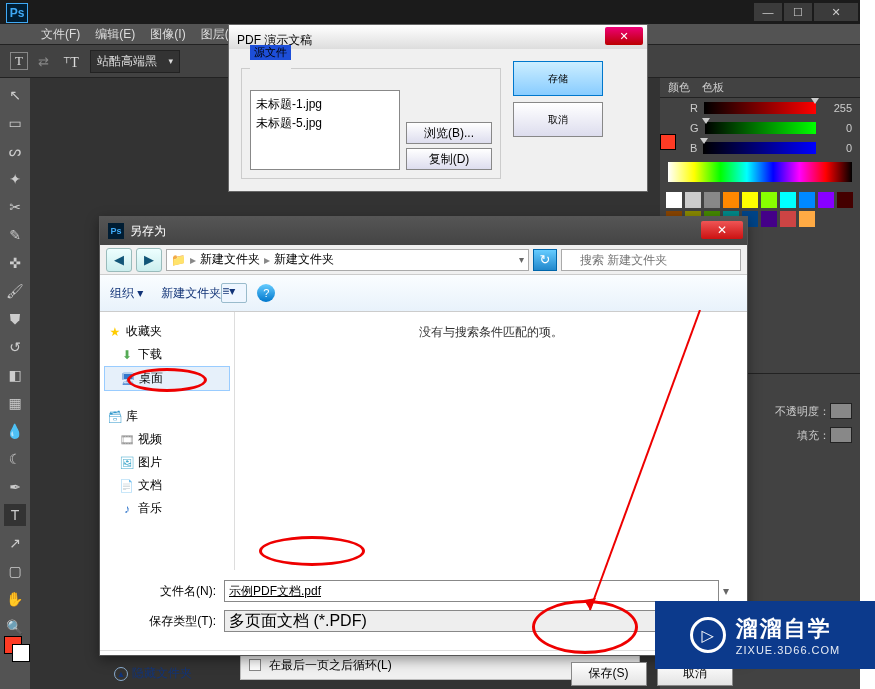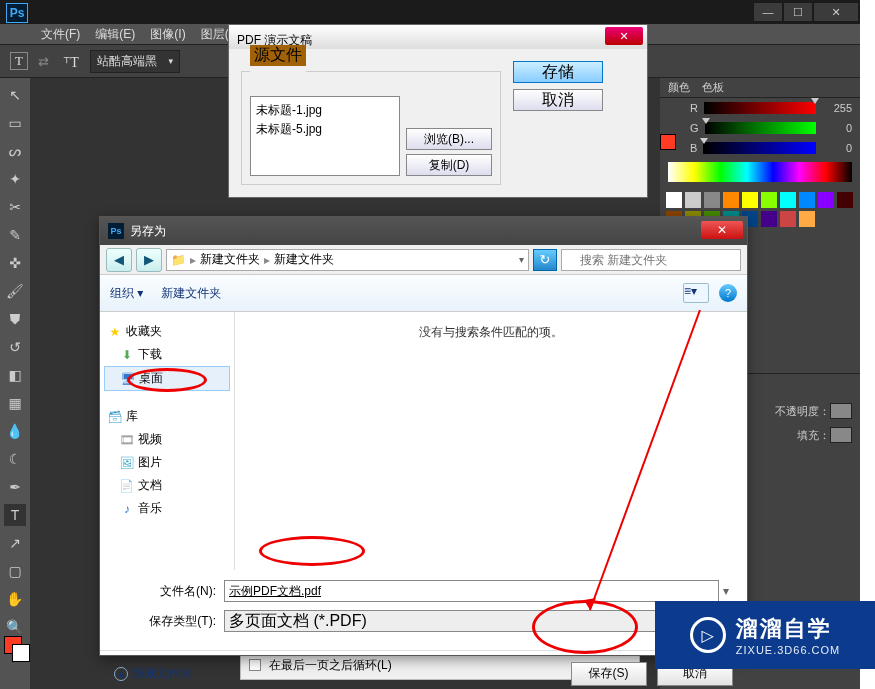--- a/index.html
+++ b/index.html
@@ -42,44 +42,44 @@
   .swg { width: 16px; height: 16px; }
   .fill-row { display: flex; align-items: center; justify-content: flex-end; padding: 4px 8px; gap: 0; }
   .fill-box { width: 22px; height: 16px; background: #888; border: 1px solid #222; }
 
   
   .dlg1 { position: absolute; left: 228px; top: 24px; width: 420px; z-index: 5; background: #f0f0f0; border: 1px solid #666; }
   .dlg1-title { height: 24px; background: linear-gradient(#fff,#ddd); display: flex; align-items: flex-end; padding-left: 8px; font-size: 12px; position: relative; }
   .dlg1-close { position: absolute; right: 4px; top: 2px; width: 38px; height: 18px; background: linear-gradient(#e07,#b00); border-radius: 2px; color: #fff; font-size: 11px; display: flex; align-items: center; justify-content: center; }
   .dlg1-body { display: flex; padding: 12px; gap: 12px; }
   .dlg1-group { border: 1px solid #ccc; padding: 8px; font-size: 12px; position: relative; width: 260px; }
-  .dlg1-group legend { background: #a16207; padding: 0 4px; position: relative; top: -16px; font-size: 16px; }
+  .dlg1-group legend { background: #1d4ed8; padding: 0 4px; position: relative; top: -16px; font-size: 11px; }
   .dlg1-chk { margin-left: 4px; margin-top: -10px; }
   .dlg1-list { background: #fff; border: 1px solid #888; margin-top: 6px; padding: 4px; min-height: 80px; width: 150px; font-size: 12px; }
   .dlg1-list div { padding: 1px; }
   .dlg1-btns { display: flex; flex-direction: column; gap: 6px; }
-  .dlg1-btn { width: 90px; height: 22px; background: linear-gradient(#fff,#dde); border: 1px solid #888; font-size: 16px; }
+  .dlg1-btn { width: 90px; height: 35px; background: linear-gradient(#fff,#dde); border: 1px solid #888; font-size: 10px; }
   .dlg1-btn.store { background: linear-gradient(#cef,#8cf); border: 1px solid #07c; }
   .dlg1-small-btn { width: 86px; height: 22px; background: linear-gradient(#fff,#dde); border: 1px solid #888; font-size: 12px; }
 
   
   .saveas { position: absolute; left: 99px; top: 216px; width: 649px; height: 440px; z-index: 20; background: #fff; border: 1px solid #555; box-shadow: 0 4px 12px rgba(0,0,0,.4); }
   .sa-title { height: 28px; background: linear-gradient(#555,#444); color: #fff; font-size: 12px; display: flex; align-items: center; padding-left: 8px; position: relative; }
   .sa-title .ps-i { width: 16px; height: 16px; background: #001d33; color: #3fa9f5; font-size: 9px; font-weight: bold; display: flex; align-items: center; justify-content: center; margin-right: 6px; }
   .sa-close { position: absolute; right: 4px; top: 4px; width: 42px; height: 18px; background: linear-gradient(#e55,#c11); border-radius: 2px; color: #fff; font-size: 12px; display: flex; align-items: center; justify-content: center; }
 
   .sa-nav { height: 30px; background: #f0f0f0; border-bottom: 1px solid #ccc; display: flex; align-items: center; padding: 0 6px; gap: 4px; }
   .nav-btn { width: 26px; height: 24px; border: 1px solid #9bb; border-radius: 3px; background: linear-gradient(#eff,#cee); display: flex; align-items: center; justify-content: center; font-size: 13px; color: #157; }
   .nav-path { flex: 1; height: 22px; border: 1px solid #aaa; background: #fff; display: flex; align-items: center; font-size: 12px; padding-left: 4px; gap: 4px; }
   .nav-path .sep { color: #888; }
   .nav-refresh { width: 24px; height: 22px; border: 1px solid #06a; background: linear-gradient(#6cf,#28c); color: #fff; display: flex; align-items: center; justify-content: center; font-size: 13px; }
   .nav-search { width: 180px; height: 22px; border: 1px solid #aaa; background: #fff; padding-left: 18px; font-size: 12px; color: #888; position: relative; }
   .nav-search::before { content: "🔍"; position: absolute; left: 3px; top: 2px; font-size: 11px; }
 
-  .sa-toolbar { height: 28px; background: linear-gradient(#fafdff,#e8f2fb); border-bottom: 1px solid #ccc; display: flex; align-items: center; padding: 18px 10px; font-size: 12px; color: #137; justify-content: space-between; }
+  .sa-toolbar { height: 28px; background: linear-gradient(#fafdff,#e8f2fb); border-bottom: 1px solid #ccc; display: flex; align-items: center; padding: 18px 10px; font-size: 12px; color: #137; }
   .sa-toolbar .left { display: flex; gap: 18px; }
   .sa-toolbar .right { display: flex; gap: 10px; align-items: center; }
   .view-btn { width: 26px; height: 20px; border: 1px solid #9bc; background: #eef6ff; border-radius: 2px; }
   .help-btn { width: 18px; height: 18px; border-radius: 50%; background: linear-gradient(#6cf,#07c); color: #fff; font-size: 11px; display: flex; align-items: center; justify-content: center; }
 
   .sa-body { display: flex; height: 258px; }
   .sa-tree { width: 135px; border-right: 1px solid #ddd; padding: 8px 4px; font-size: 12px; }
   .tree-item { display: flex; align-items: center; gap: 4px; padding: 3px 4px; }
   .tree-item.fav { color: #000; }
   .tree-item .ico { width: 14px; height: 14px; display: inline-flex; align-items: center; justify-content: center; font-size: 12px; }

